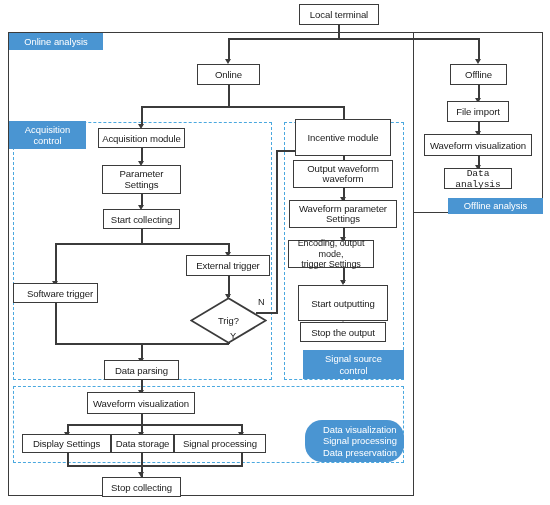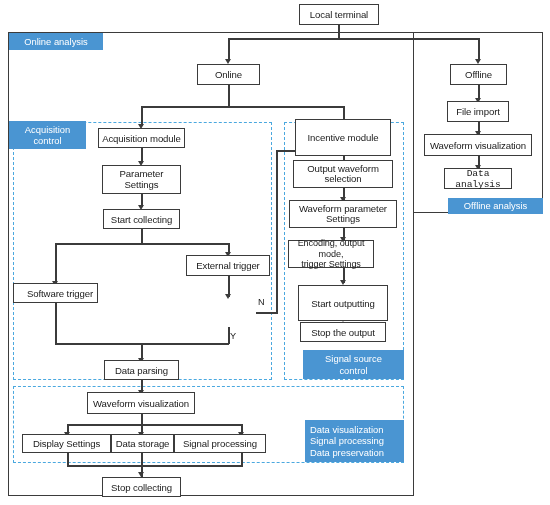--- a/index.html
+++ b/index.html
@@ -111,21 +111,21 @@
     <span>control</span>
   </div>
 
   <div class="bluelabel" style="left:303px;top:350px;width:101px;height:29px;flex-direction:column;">
     <span>Signal source</span>
     <span>control</span>
   </div>
 
   <div class="bluelabel" style="left:448px;top:198px;width:95px;height:16px;">Offline analysis</div>
 
-  <div class="bluelabel" style="left:305px;top:420px;width:99px;height:42px;flex-direction:column;align-items:flex-start;padding-left:5px;">
+  <div class="bluelabel" style="left:305px;top:420px;width:99px;height:42px;flex-direction:column;align-items:flex-start;padding-left:18px;border-radius:17px;">
     <span>Data visualization</span>
     <span>Signal processing</span>
     <span>Data preservation</span>
   </div>
 
   <div class="ln lnv" style="left:338px;top:25px;height:14px;"></div>
 
   <div class="ln lnh" style="left:228px;top:38px;width:251px;"></div>
 
   <div class="ln lnv" style="left:228px;top:38px;height:23px;"></div>
@@ -221,41 +221,47 @@
     <span>Parameter</span>
     <span>Settings</span>
   </div>
 
   <div class="node" style="left:103px;top:209px;width:77px;height:20px;">Start collecting</div>
 
   <div class="node" style="left:186px;top:255px;width:84px;height:21px;">External trigger</div>
 
   <div class="node" style="left:13px;top:283px;width:85px;height:20px;padding-left:12px;">Software trigger</div>
 
+  <div class="diamond" style="left:190px;top:297px;width:77px;height:47px;">
+    <svg width="77" height="47" viewBox="0 0 77 47">
+      <polygon points="38.5,1.2 75.8,23.5 38.5,45.8 1.2,23.5" fill="#ffffff" stroke="#3b3b3b" stroke-width="1.8"></polygon>
+      <text x="38.5" y="27" text-anchor="middle" font-family="Liberation Sans, sans-serif" font-size="9.4" fill="#1a1a1a">Trig?</text>
+    </svg>
+  </div>
 
   <div class="dlabel" style="left:258px;top:297px;">N</div>
   <div class="dlabel" style="left:230px;top:331px;">Y</div>
 
   <div class="node" style="left:104px;top:360px;width:75px;height:20px;">Data parsing</div>
 
   <div class="node" style="left:87px;top:392px;width:108px;height:22px;">Waveform visualization</div>
 
   <div class="node" style="left:22px;top:434px;width:89px;height:19px;">Display Settings</div>
 
   <div class="node" style="left:111px;top:434px;width:63px;height:19px;">Data storage</div>
 
   <div class="node" style="left:174px;top:434px;width:92px;height:19px;">Signal processing</div>
 
   <div class="node" style="left:102px;top:477px;width:79px;height:20px;">Stop collecting</div>
 
   <div class="node" style="left:295px;top:119px;width:96px;height:37px;">Incentive module</div>
 
   <div class="node two-line" style="left:293px;top:160px;width:100px;height:28px;flex-direction:column;">
     <span>Output waveform</span>
-    <span>selection</span>
+    <span>waveform</span>
   </div>
 
   <div class="node two-line" style="left:289px;top:200px;width:108px;height:28px;flex-direction:column;">
     <span>Waveform parameter</span>
     <span>Settings</span>
   </div>
 
   <div class="node two-line" style="left:288px;top:240px;width:86px;height:28px;flex-direction:column;font-size:9.1px;">
     <span>Encoding, output mode,</span>
     <span>trigger Settings</span>

